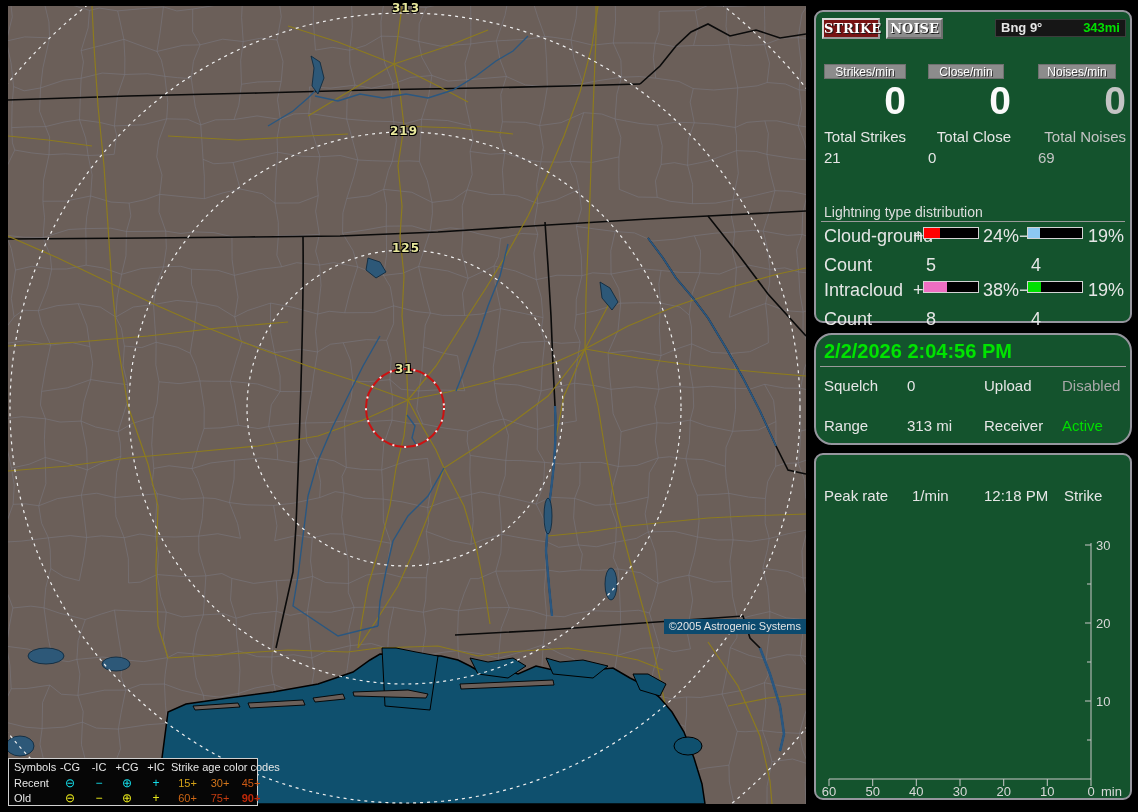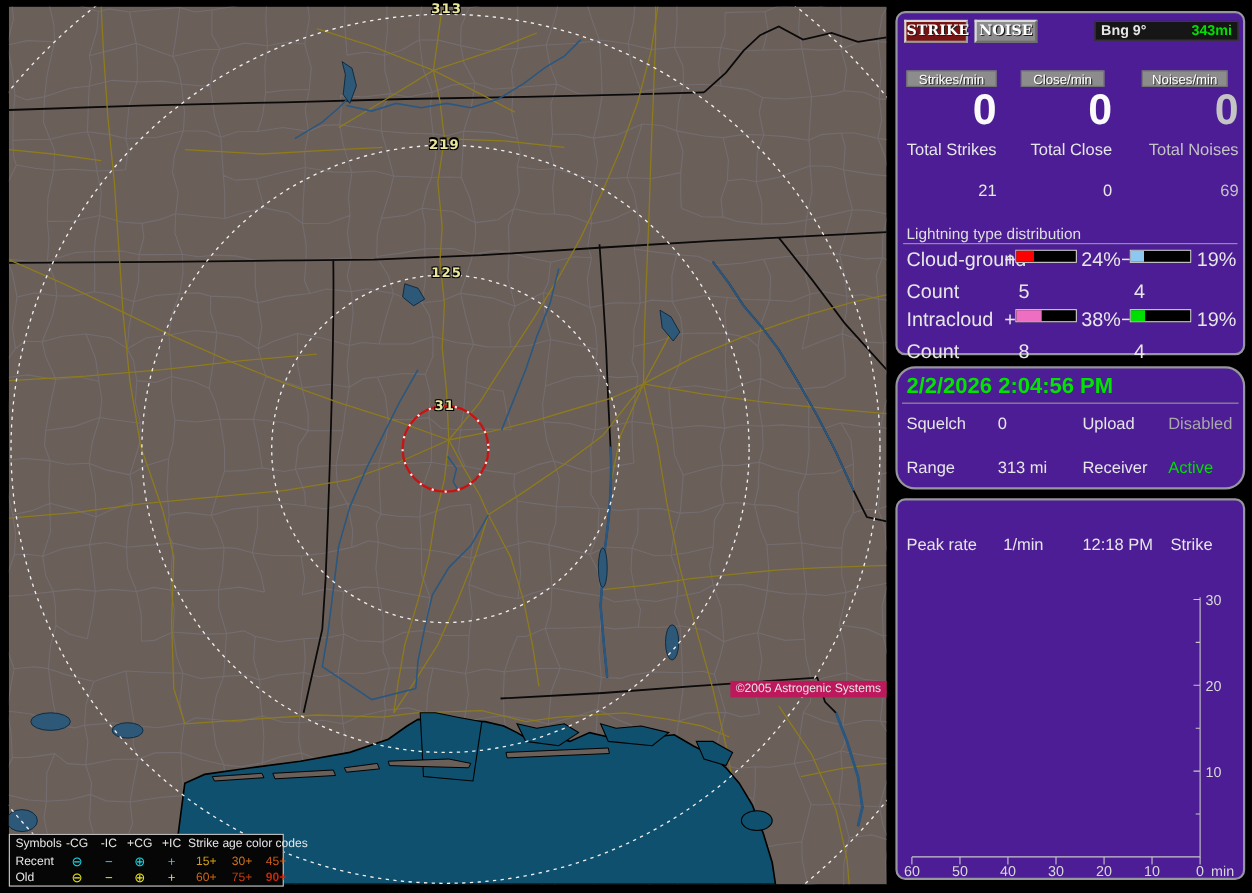--- a/index.html
+++ b/index.html
@@ -4,39 +4,39 @@
 <style>
   * { box-sizing: border-box; margin: 0; padding: 0; }
   html,body { width:1138px; height:812px; background:#000; overflow:hidden;
     font-family:"Liberation Sans", sans-serif; color:#e6e6e6; }
 
   
   #map-wrap { position:absolute; left:8px; top:6px; width:798px; height:628px; }
   #map-svg { position:absolute; left:0; top:0; }
   .ring-label { position:absolute; font:bold 12px "DejaVu Sans", sans-serif; color:#e8e79c;
     text-shadow:1px 1px 0 #000,-1px -1px 0 #000,1px -1px 0 #000,-1px 1px 0 #000; letter-spacing:1px; z-index:5;}
-  #copyright-bar { position:absolute; right:0; bottom:0; background:#be185d; color:#e4e4e4;
+  #copyright-bar { position:absolute; right:0; bottom:0; background:#0c4a6e; color:#e4e4e4;
     font-size:11px; padding:1px 5px 2px 5px; z-index:6; }
 
   
   #legend { position:absolute; left:0px; top:752px; width:250px; height:48px;
     background:#060606; border:1px solid #cfcfcf; z-index:6;
     display:grid; grid-template-columns:46px 30px 28px 28px 30px 33px 32px 30px;
     grid-template-rows:16px 15px 15px; font-size:11px; align-items:center; }
   #legend .cell { text-align:center; white-space:nowrap; }
   #legend .lcell { text-align:left; padding-left:5px; }
   #legend .age-title { grid-column: span 3; text-align:center; }
   .sym { font-size:12px; line-height:12px; }
   .recent-c { color:#14dce8; }
   .old-c { color:#e6e61a; }
   .age0 { color:#d2a018; } .age1 { color:#d2761c; } .age2 { color:#cc5a14; }
   .age3 { color:#cc6614; } .age4 { color:#c43c10; } .age5 { color:#c02808;font-weight:bold; }
 
   
-  .panel { position:absolute; left:814px; width:318px; background:#4c1d95;
+  .panel { position:absolute; left:814px; width:318px; background:#14532d;
     border:2px solid #96969e; border-radius:9px; }
   #panel-strike { top:10px; height:313px; }
   #panel-status { top:333px; height:112px;border-radius:18px; }
   #panel-stats  { top:453px; height:347px; }
 
   .tabbtn { position:absolute; height:21px; font:bold 13px "DejaVu Serif", serif;
     text-align:center; line-height:18px; color:#fff; text-shadow:1px 1px 0 #1a1a1a; }
   #tab-strike { left:6px; top:6px; width:58px; background:#771313;
     border:2px solid; border-color:#d8d8d8 #9a9a9a #9a9a9a #d8d8d8; }
   #tab-noise { left:70px; top:6px; width:57px; background:#8c8c8c;
@@ -48,21 +48,21 @@
 
   .cnt-col { position:absolute; top:52px; }
   .cnt-c1 { left:8px;  width:82px; }
   .cnt-c2 { left:112px; width:83px; }
   .cnt-c3 { left:222px; width:88px; }
   .cnt-btn { height:15px; background:#8c8c8c; color:#fff; font-size:12px; line-height:15px;
     text-align:center; text-shadow:1px 1px 0 #333; border:1px solid #707070; }
   .cnt-c1 .cnt-btn { width:82px; } .cnt-c2 .cnt-btn { width:76px; } .cnt-c3 .cnt-btn { width:78px; }
   .cnt-rate { font-size:39px; font-weight:bold; color:#fafafa; text-align:right; line-height:42px; margin-top:1px; }
   .cnt-total-label { margin-top:6px; text-align:right; font-size:15px; }
-  .cnt-total { margin-top:20px; text-align:right; font-size:15px; }
+  .cnt-total { margin-top:4px; font-size:15px; }
   .cnt-c3 .cnt-rate, .cnt-c3 .cnt-total-label, .cnt-c3 .cnt-total { color:#c4c4c4; }
 
   #dist-title { position:absolute; left:8px; top:192px; font-size:14px; color:#dedede; }
   #dist-underline { position:absolute; left:5px; right:5px; top:209px; border-top:1px solid #9a9a9a; }
   .dist-row { position:absolute; left:0; width:100%; height:16px; font-size:18px; font-weight:normal; }
   .dr1 { top:214px; } .dc1 { top:243px; } .dr2 { top:268px; } .dc2 { top:297px; }
   .dist-row span { position:absolute; }
   .d-label { left:8px; }
   .d-plus { left:97px; } .d-minus { left:203px; }
   .d-bar { left:107px; top:1px; width:56px; height:12px; border:1px solid #d4d4d4; background:#000; }

